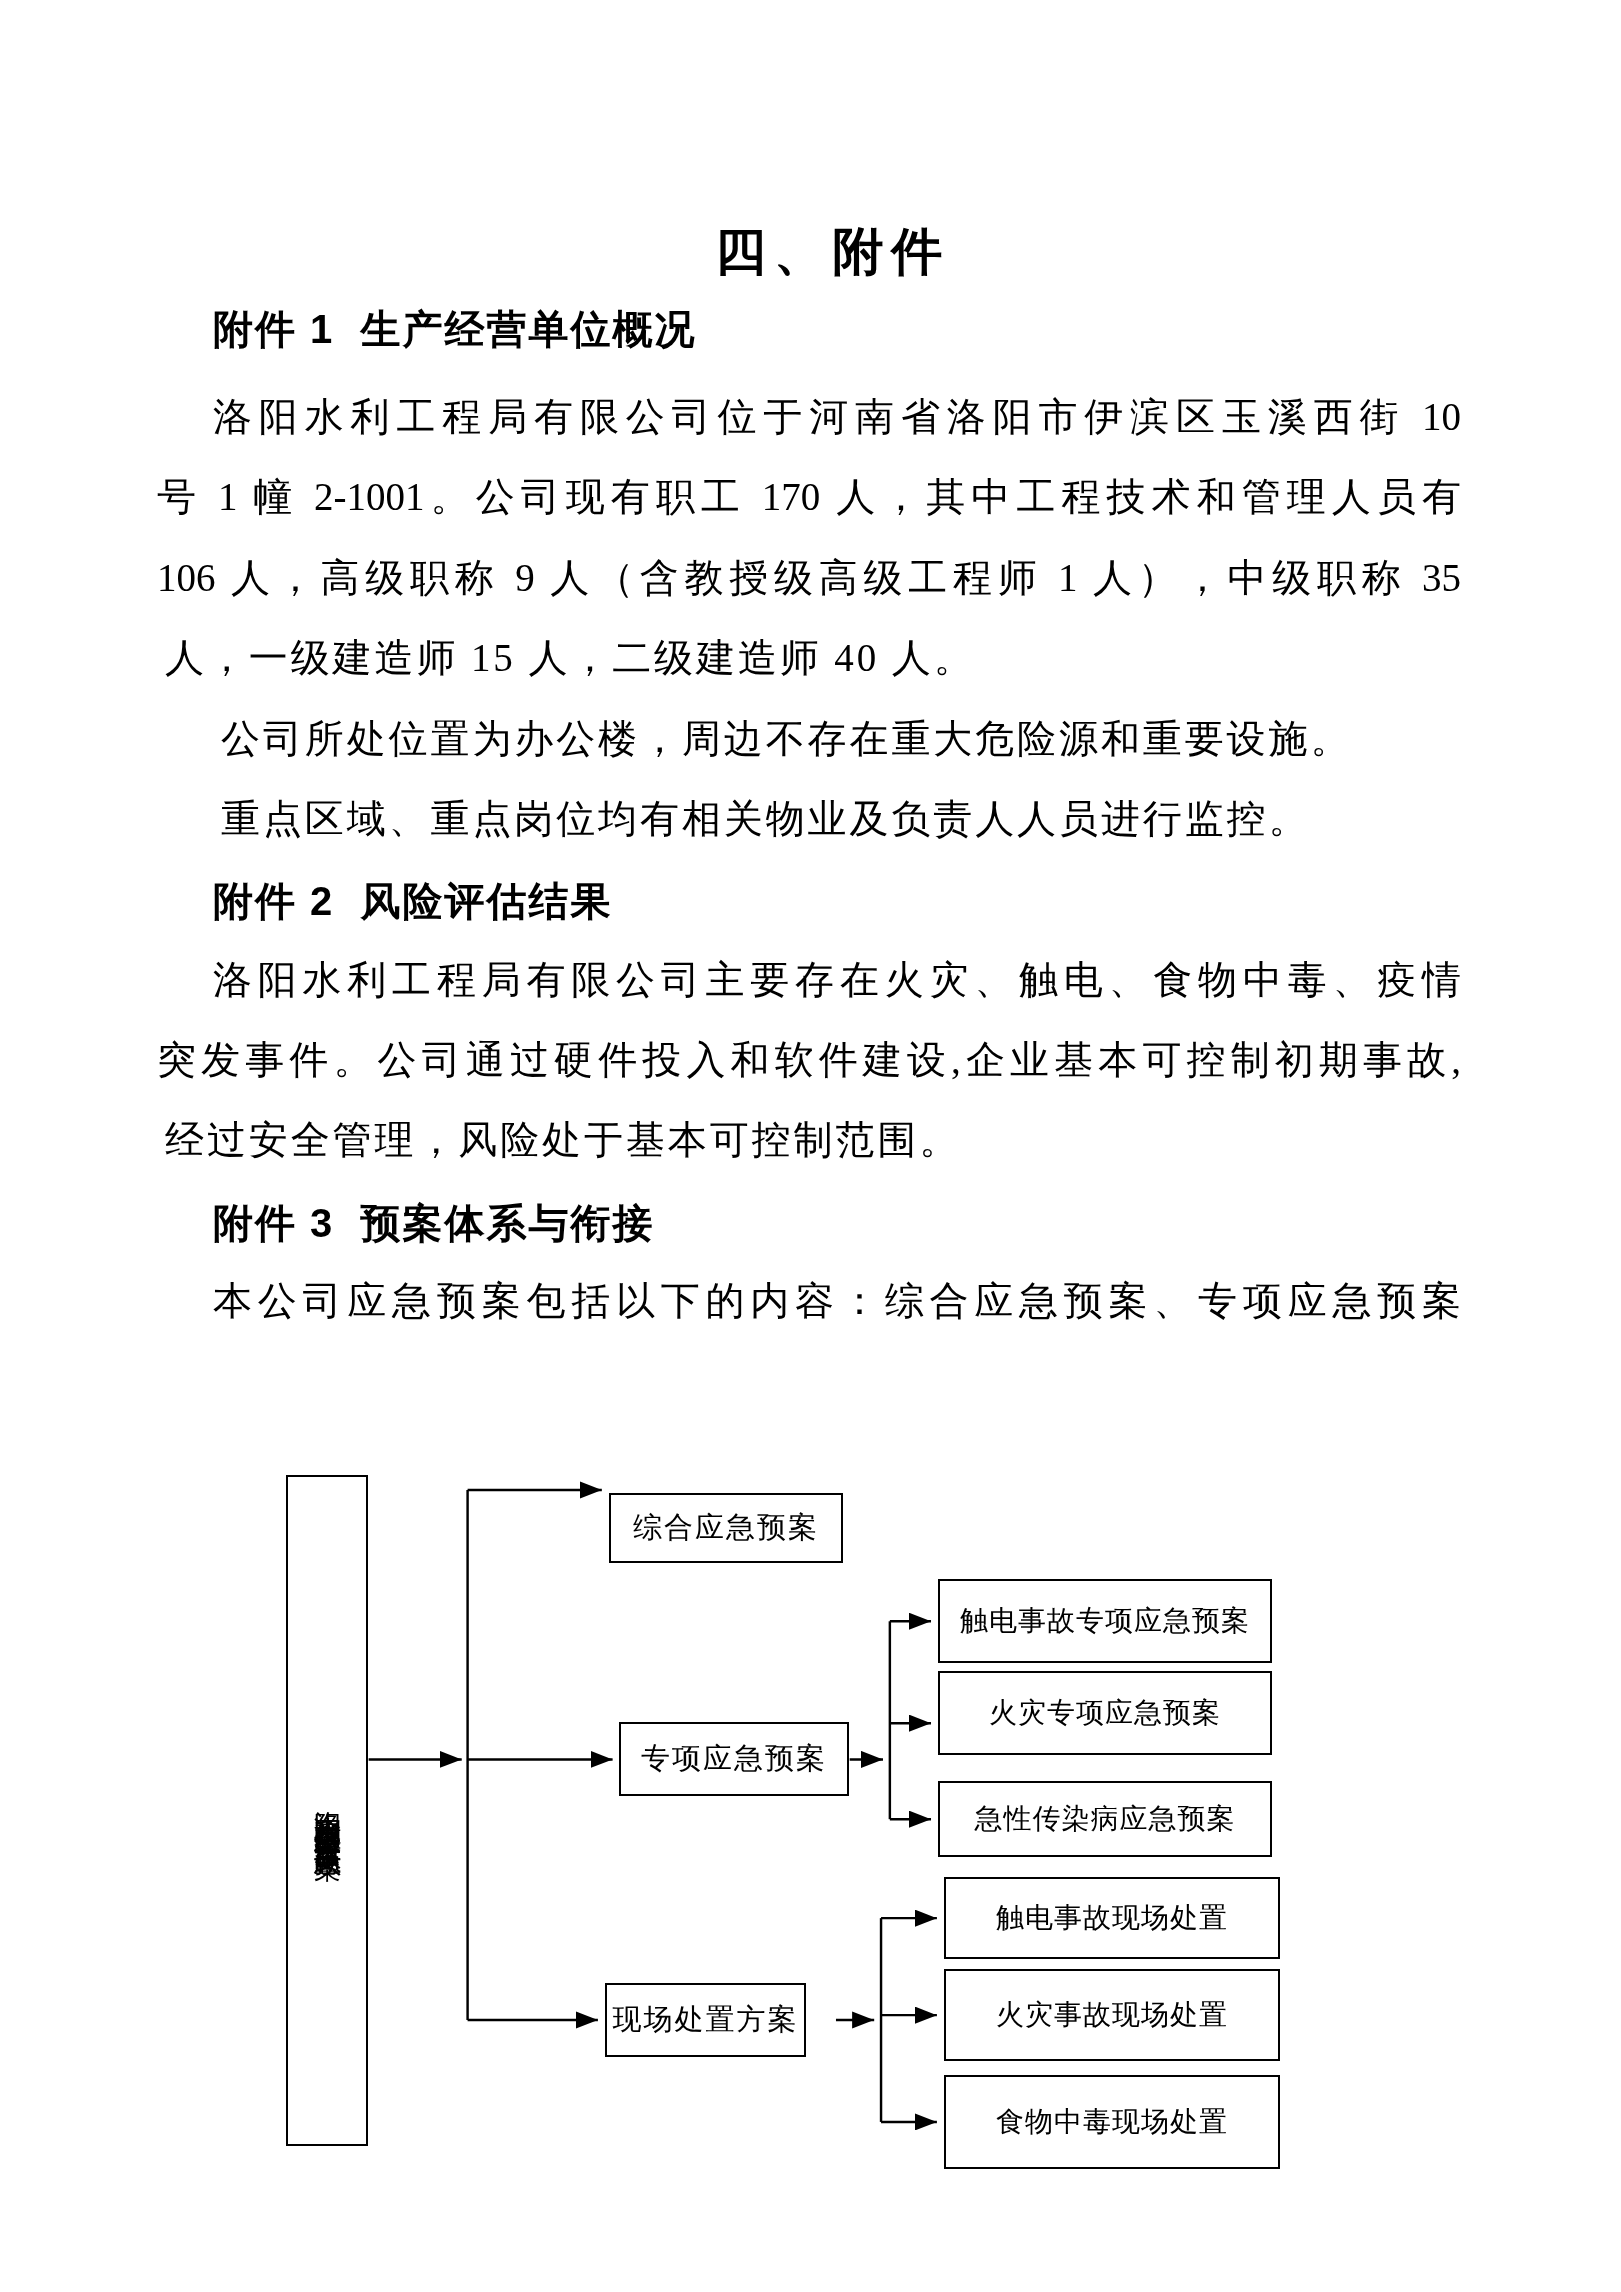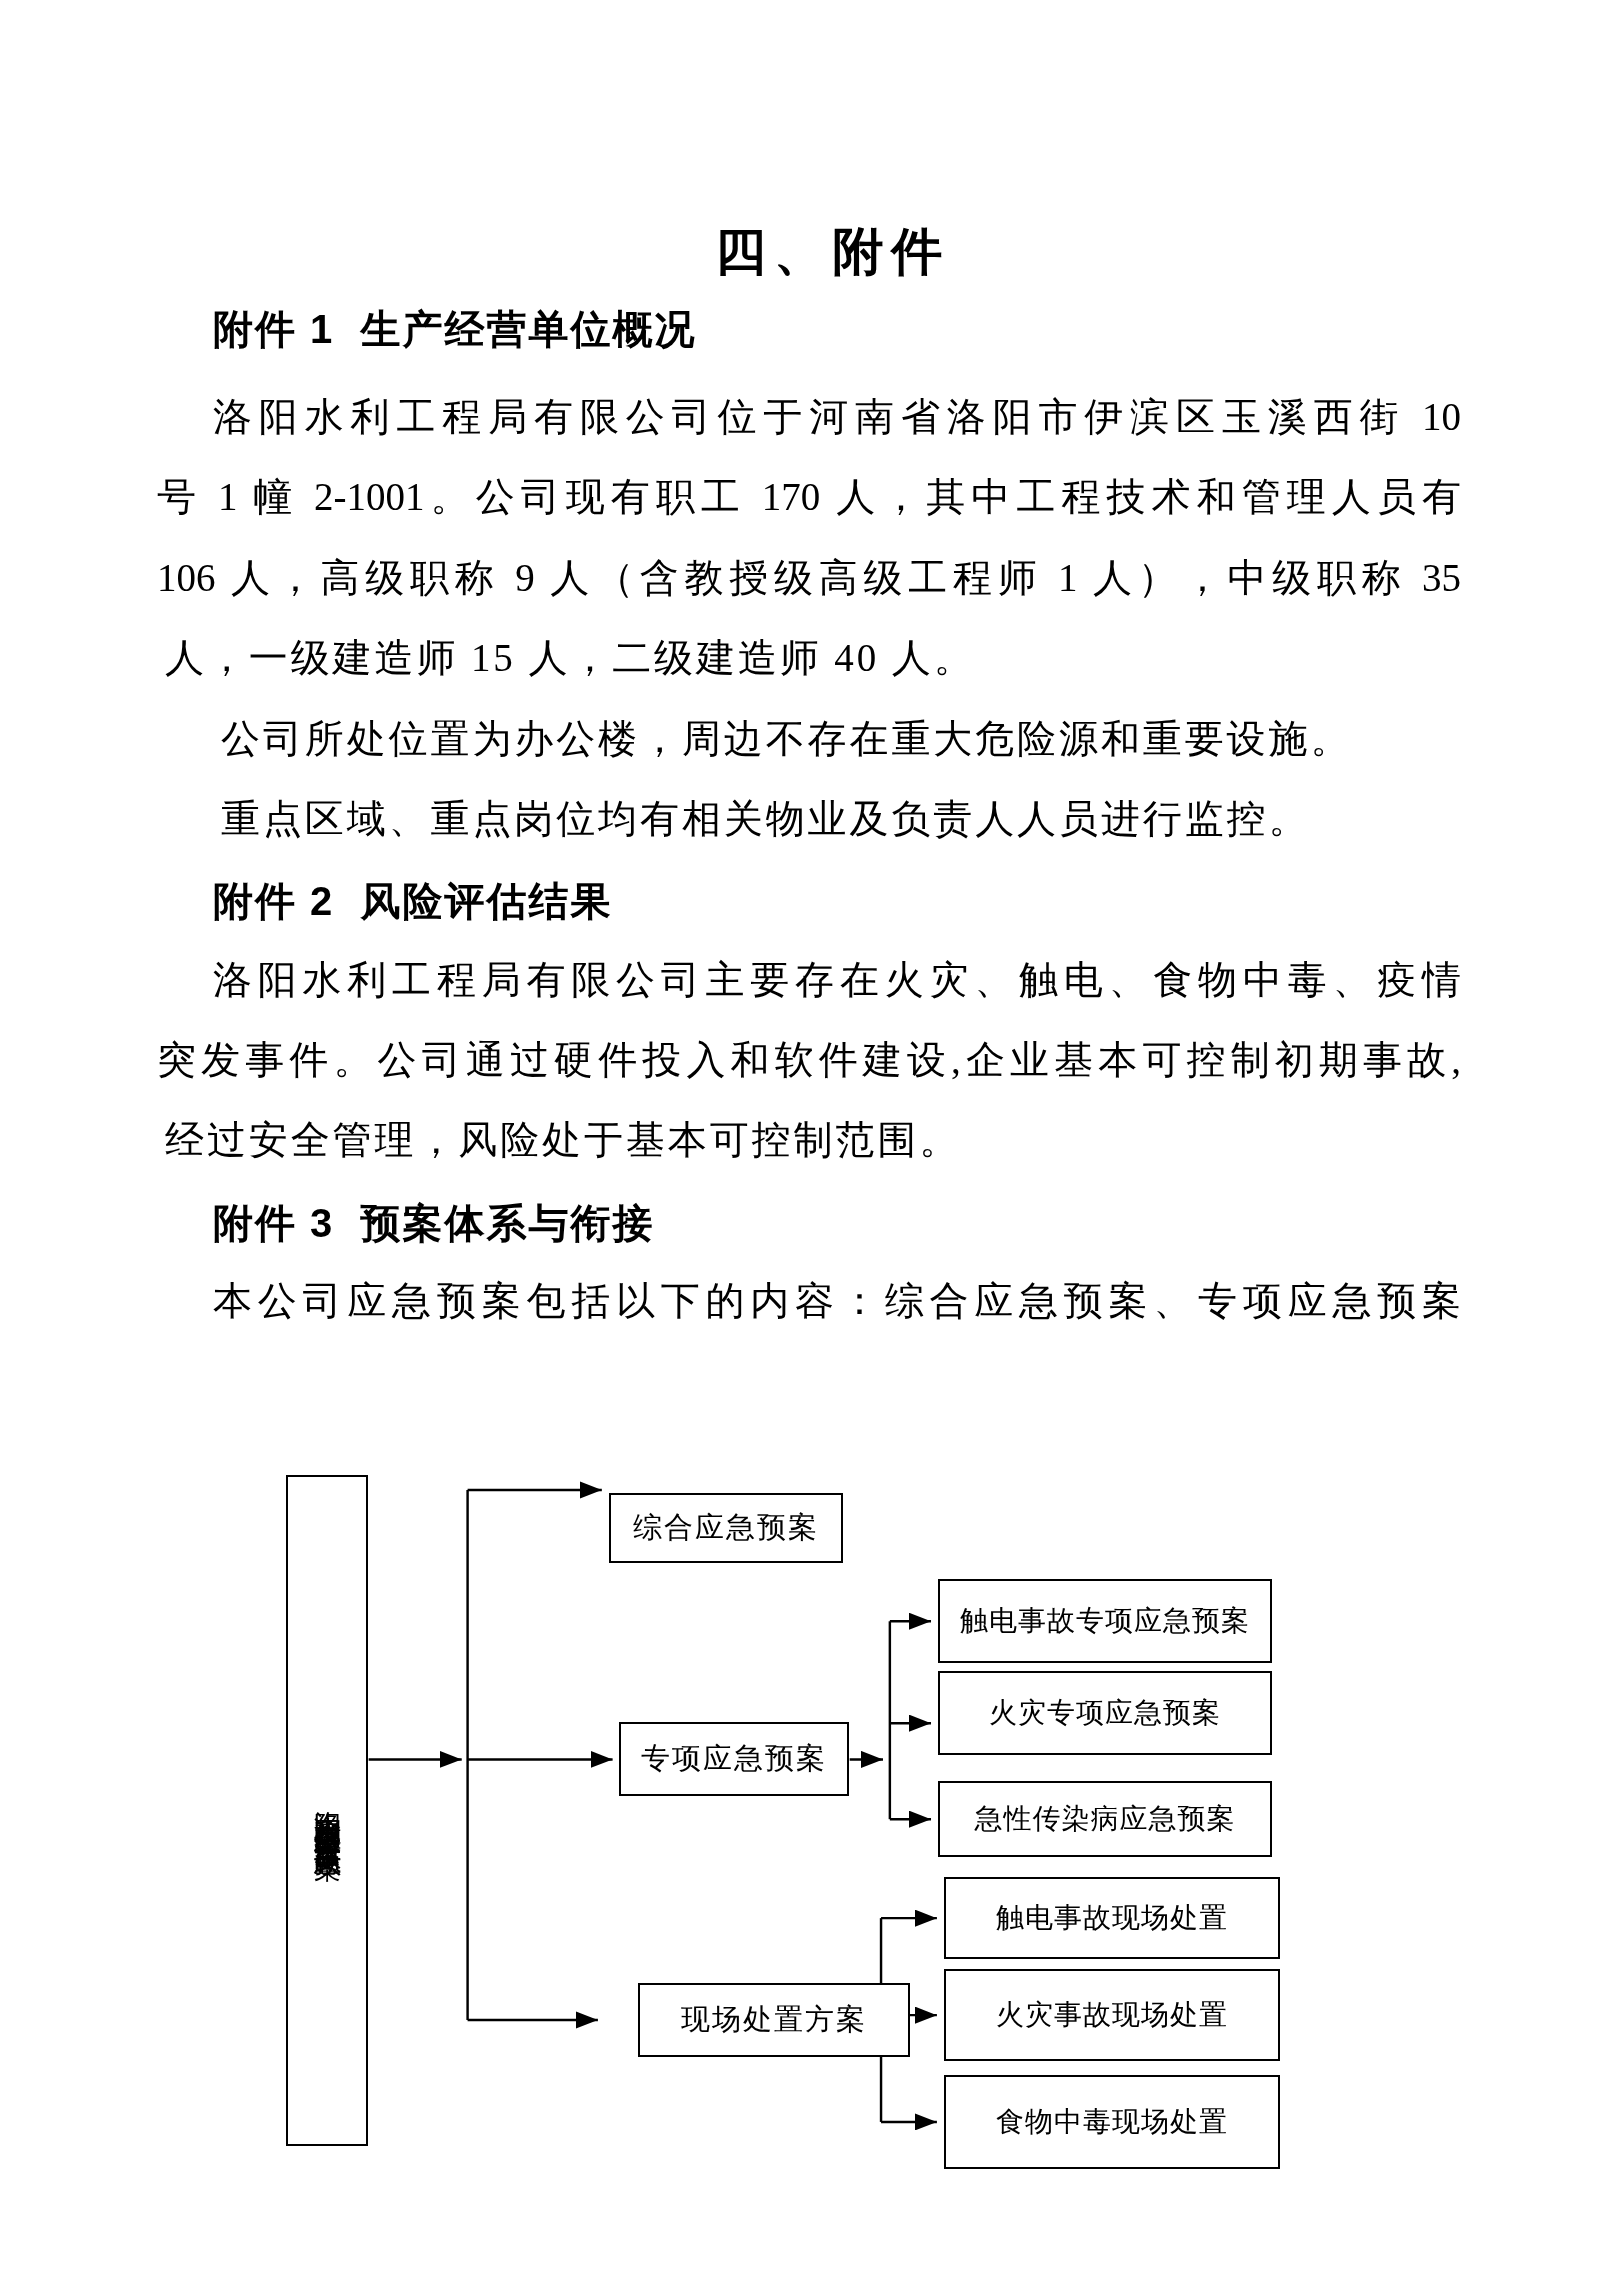--- a/index.html
+++ b/index.html
@@ -110,21 +110,21 @@
         <line x1="899" y1="695" x2="956" y2="695" marker-end="url(#arr)"></line>
       </g>
     </svg>
 
     <div class="rootbox">
       <div class="vtext">洛阳水利工程局有限公司生产安全事故应急预案</div>
     </div>
 
     <div class="dbox" style="left:609px; top:14.7px;  width:234px; height:70px;margin-top:37px;">综合应急预案</div>
     <div class="dbox" style="left:619px; top:281px; width:230px; height:74px;">专项应急预案</div>
-    <div class="dbox" style="left:638px; top:542px; width:272px; height:74px;text-align:center;">现场处置方案</div>
+    <div class="dbox" style="left:605px; top:542px; width:201px; height:74px;text-align:center;">现场处置方案</div>
 
     <div class="dbox small" style="left:938px; top:138px; width:334px; height:84px;">触电事故专项应急预案</div>
     <div class="dbox small" style="left:938px; top:230px; width:334px; height:84px;">火灾专项应急预案</div>
     <div class="dbox small" style="left:938px; top:340px; width:334px; height:76px;">急性传染病应急预案</div>
 
     <div class="dbox small" style="left:944px; top:436px; width:336px; height:82px;">触电事故现场处置</div>
     <div class="dbox small" style="left:944px; top:528px; width:336px; height:92px;">火灾事故现场处置</div>
     <div class="dbox small" style="left:944px; top:634px; width:336px; height:94px;">食物中毒现场处置</div>
   </div>
 

